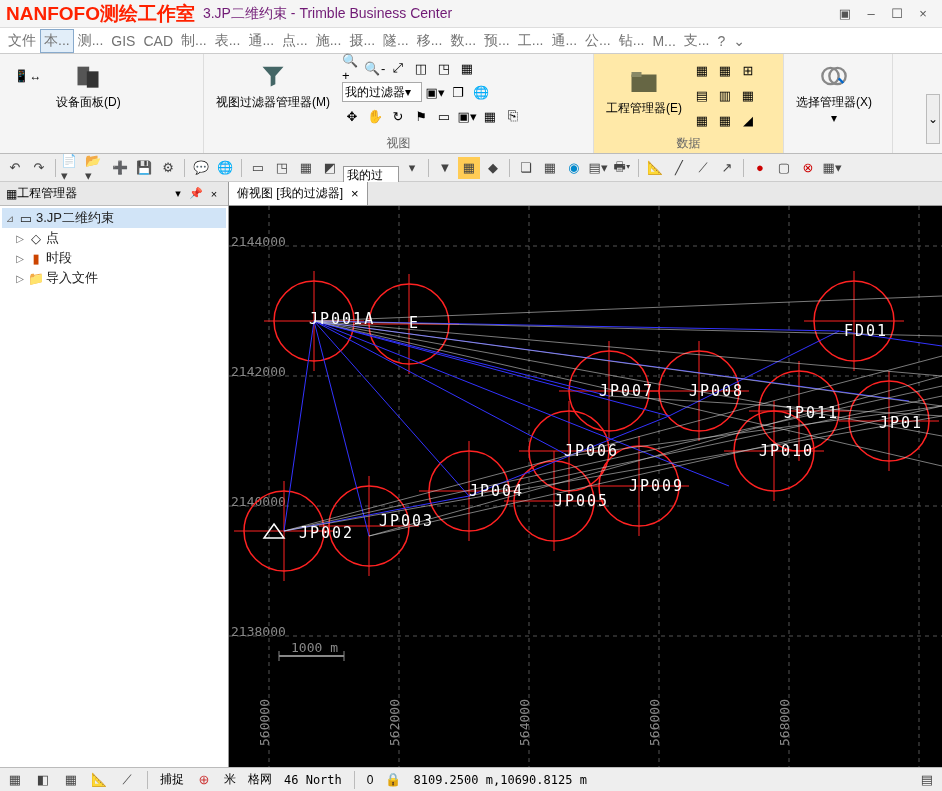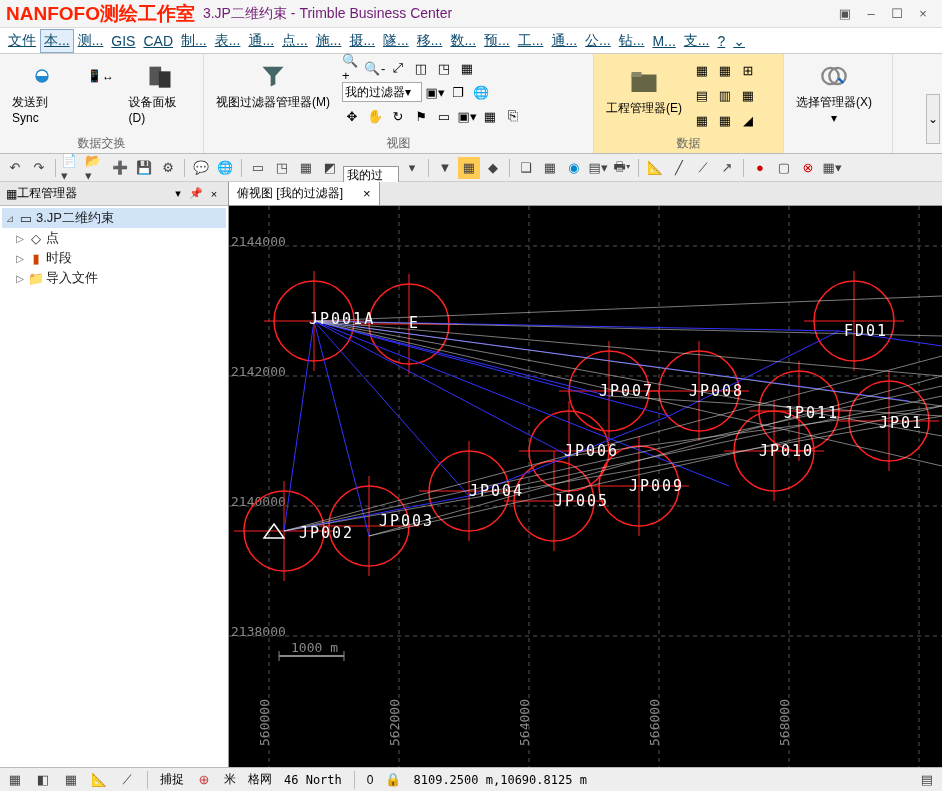--- a/index.html
+++ b/index.html
@@ -2,21 +2,21 @@
 <html><head>
 <meta charset="utf-8">
 <style>
 * { margin: 0; padding: 0; box-sizing: border-box; font-family: "Microsoft YaHei", Arial, sans-serif; }
 body { width: 942px; height: 791px; background: #f0f0f0; overflow: hidden; font-size: 12px; }
 .titlebar { height: 28px; background: #f5f5f5; display: flex; align-items: center; padding: 8px 6px; border-bottom: 1px solid #ddd; }
 .watermark { color: #ff2200; font-size: 19px; font-weight: bold; margin-right: 8px; }
 .titletext { font-size: 14px; color: #701a75; flex: 1; }
 .winbtn { width: 26px; height: 22px; display: flex; align-items: center; justify-content: center; color: #555; cursor: pointer; font-size: 13px; }
 .menubar { height: 26px; background: #fff; display: flex; align-items: center; padding: 0 4px; border-bottom: 1px solid #ccc; font-size: 14px; }
-.menuitem { padding: 3px 4px; color: #0c4a6e; cursor: pointer; white-space: nowrap; text-decoration: underline; }
+.menuitem { padding: 3px 4px; color: #737373; cursor: pointer; white-space: nowrap; }
 .menuitem.active { background: #e2eef9; border: 1px solid #88aacc; padding: 2px 3px; }
 .ribbon { height: 100px; background: #f5f5f5; border-bottom: 1px solid #bbb; display: flex; position: relative; }
 .rgroup { border-right: 1px solid #ddd; padding: 4px 6px 0; display: flex; flex-direction: column; position: relative; }
 .rgrouplabel { position: absolute; bottom: 1px; left: 0; right: 0; text-align: center; font-size: 12px; color: #666; }
 .rbig { display: flex; flex-direction: column; align-items: center; padding: 2px 6px; cursor: pointer; font-size: 12px; }
 .rbig .ric { width: 32px; height: 32px; display: flex; align-items: center; justify-content: center; margin-bottom: 2px; }
 .rrow { display: flex; gap: 3px; align-items: center; margin-bottom: 2px; }
 .ricon { width: 20px; height: 20px; display: flex; align-items: center; justify-content: center; cursor: pointer; font-size: 13px; }
 .rtop { display: flex; align-items: flex-start; height: 76px; }
 .rgroup.highlight { background: #ffe9a8; }
@@ -30,21 +30,21 @@
 .sidetitle { height: 24px; background: #e8e8e8; border-bottom: 1px solid #bbb; display: flex; align-items: center; padding: 0 6px; font-size: 12px; }
 .sidetitle .spacer { flex: 1; }
 .sidetitle .sb { width: 16px; height: 16px; display: flex; align-items: center; justify-content: center; cursor: pointer; margin-left: 2px; font-size: 11px; }
 .tree { flex: 1; padding: 2px; font-size: 13px; color: #222; overflow: auto; }
 .treenode { display: flex; align-items: center; padding: 1px 2px; cursor: pointer; }
 .treenode.sel { background: #d1e4f7; }
 .treenode .tw { width: 12px; text-align: center; font-size: 10px; color: #666; }
 .treenode .tic { width: 16px; text-align: center; margin: 0 2px; }
 .main { flex: 1; display: flex; flex-direction: column; background: #fff; }
 .tabbar { height: 24px; background: #e8e8e8; border-bottom: 1px solid #999; display: flex; align-items: center; }
-.tab { padding: 3px 8px; background: #fff; border-right: 1px solid #999; display: flex; align-items: center; gap: 20px; font-size: 12px; }
+.tab { padding: 3px 8px; background: #fff; border-right: 1px solid #999; display: flex; align-items: center; gap: 8px; font-size: 12px; }
 .tab .tclose { cursor: pointer; font-size: 13px; }
 .viewport { flex: 1; background: #000; position: relative; overflow: hidden; }
 .viewport svg { position: absolute; top: 0; left: 0; }
 .axislabel { fill: #888; font-size: 13px; font-family: monospace; }
 .ptlabel { fill: #fff; font-size: 15px; font-family: monospace; letter-spacing: 2px; }
 .gridline { stroke: #555; stroke-width: 1; stroke-dasharray: 4 4; }
 .vecwhite { stroke: #ccc; stroke-width: 0.6; fill: none; }
 .vecblue { stroke: #3333ff; stroke-width: 1; fill: none; }
 .ptcirc { stroke: #ff2222; stroke-width: 1.5; fill: none; }
 .ptcross { stroke: #ff2222; stroke-width: 1; }
@@ -90,42 +90,32 @@
   <span class="menuitem">M...</span>
   <span class="menuitem">支...</span>
   <span class="menuitem">?</span>
   <span class="menuitem">⌄</span>
 </div>
 
 <div class="ribbon">
   <div class="rgroup" style="width:204px">
     <div class="rtop">
       <div class="rbig">
-        <div class="ric">
-            <svg class="ico" viewBox="0 0 24 24">
-              <circle cx="12" cy="12" r="10" fill="#2288cc"></circle>
-              <path d="M4 12 a8 8 0 0 1 16 0" fill="#fff"></path>
-            </svg>
-          </div>
-        <span>发送到Sync</span>
-      </div>
-      <div class="rbig">
         <div class="ric">📱↔</div>
       </div>
       <div class="rbig">
         <div class="ric">
             <svg viewBox="0 0 24 24" width="28" height="28">
               <rect x="3" y="4" width="10" height="16" fill="#555"></rect>
               <rect x="11" y="8" width="10" height="14" fill="#333"></rect>
             </svg>
           </div>
         <span>设备面板(D)</span>
       </div>
     </div>
-    <div class="rgrouplabel">数据交换</div>
   </div>
 
   <div class="rgroup" style="width:390px">
     <div class="rtop">
       <div class="rbig">
         <div class="ric">
             <svg viewBox="0 0 24 24" width="28" height="28">
               <path d="M3 4h18l-7 8v7l-4 2v-9z" fill="#466"></path>
             </svg>
           </div>

